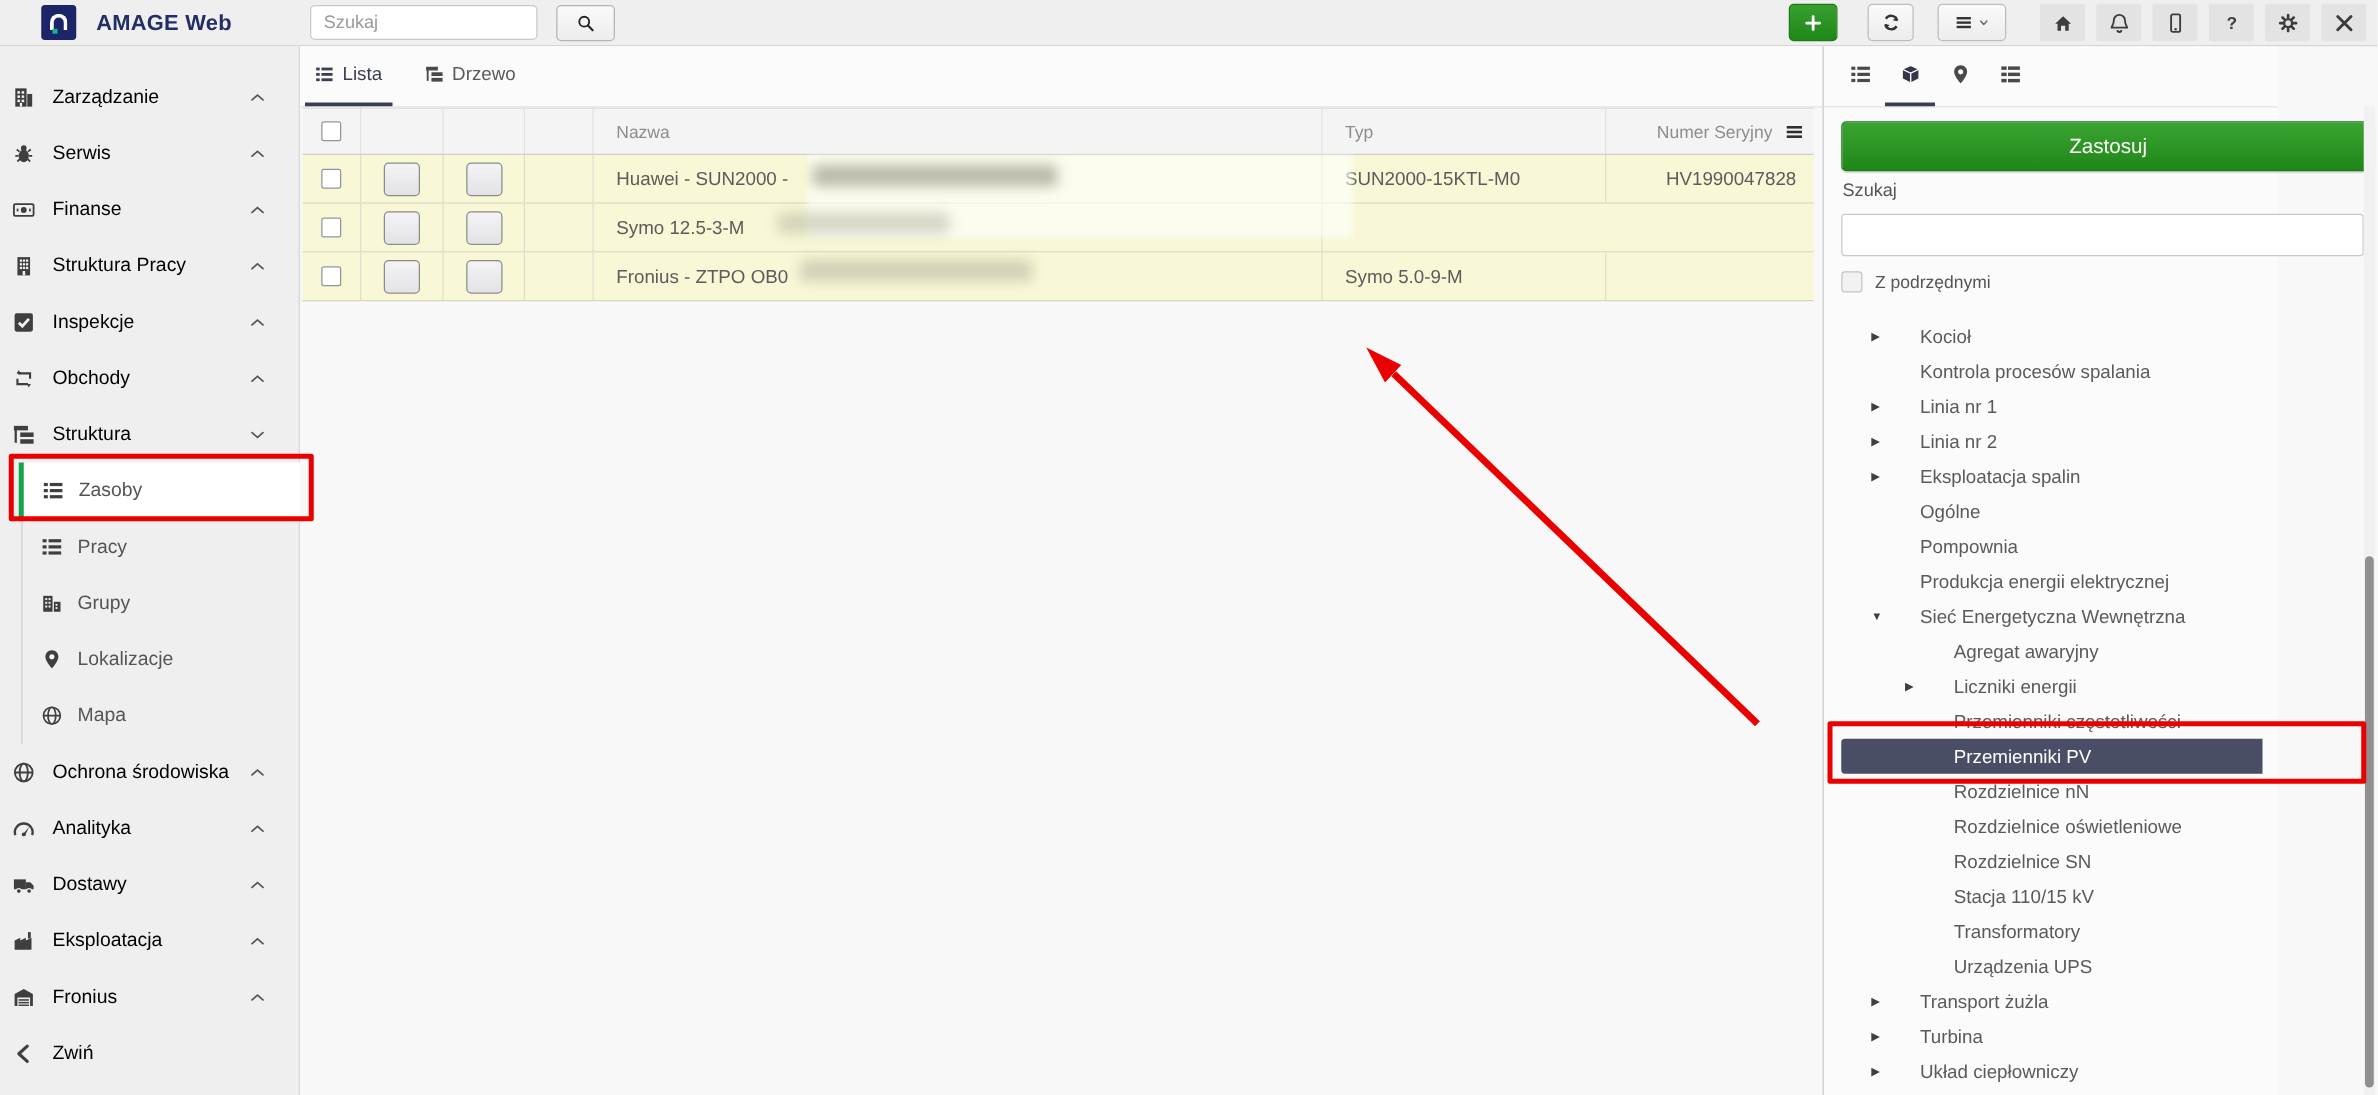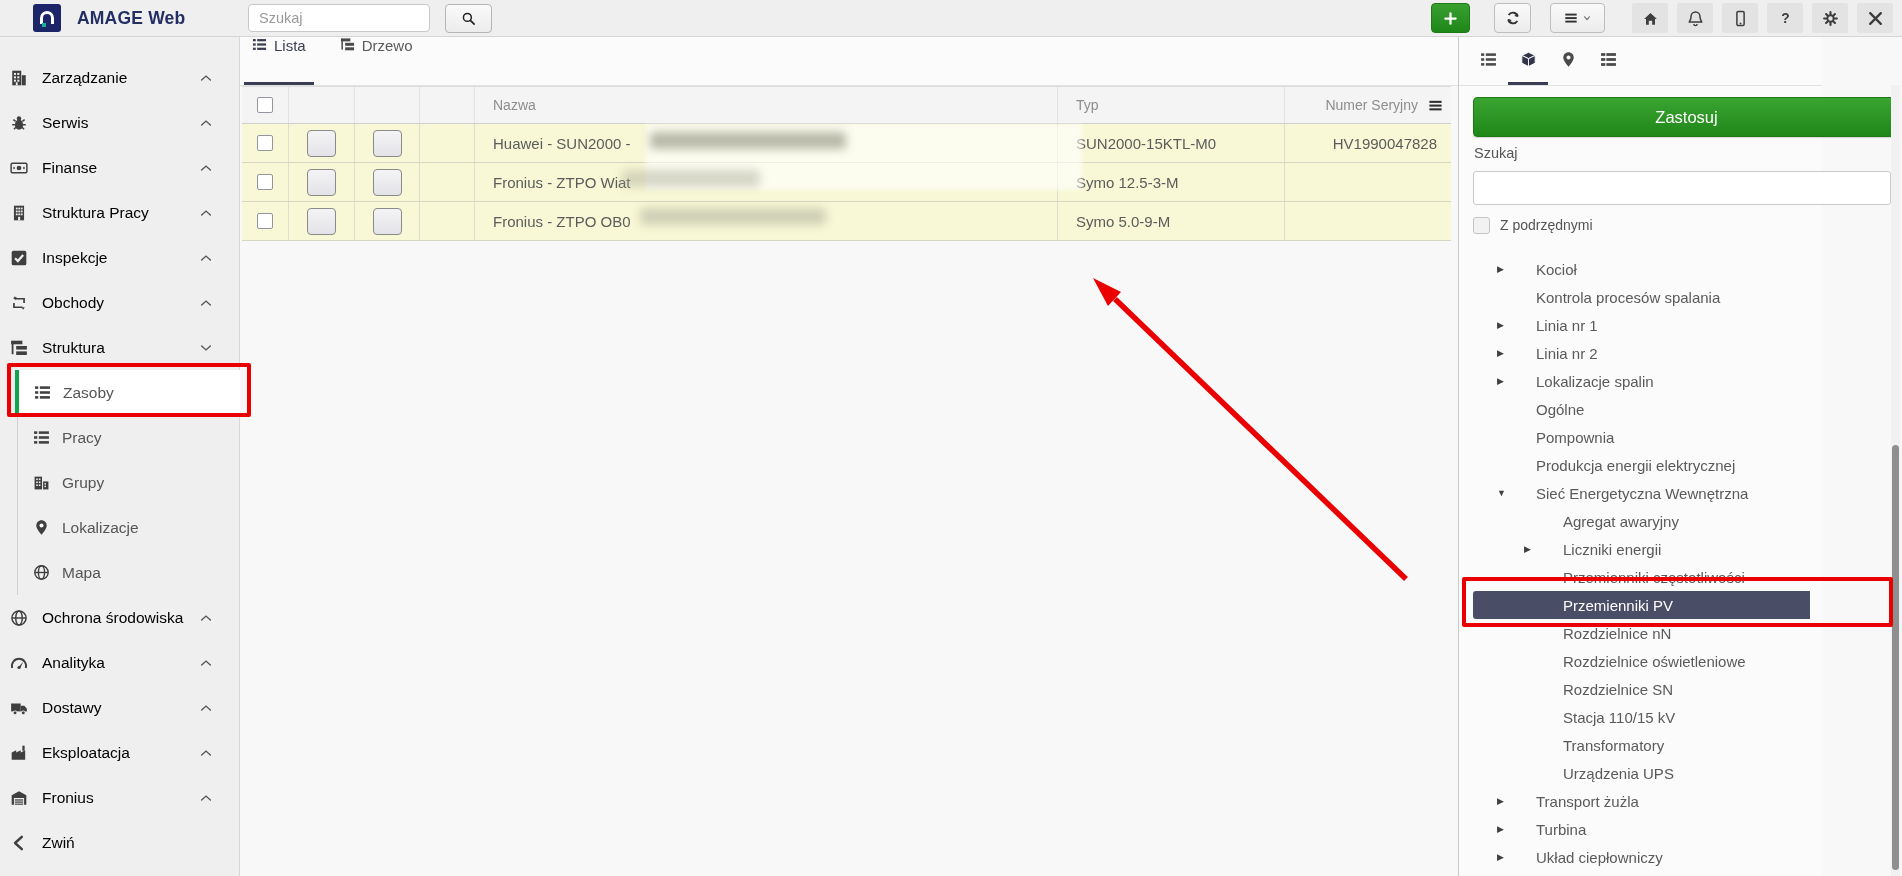--- a/index.html
+++ b/index.html
@@ -41,21 +41,21 @@
   .side-item .chev{width:14px;height:14px;color:#555;}
   #sidebar .submenu{margin-left:17px;border-left:1px solid #d0d0d0;}
   .side-subitem{height:45px;display:flex;align-items:center;padding-left:15px;cursor:pointer;color:#555;}
   .side-subitem .icon{width:17px;height:17px;color:#3f3f3f;margin-right:12px;}
   .side-subitem .lbl{font-size:15.5px;white-space:nowrap;}
   .side-subitem.selected{background:#fff;border-left:4px solid #10a54a;margin-left:-3px;width:222px;}
 
   
   #main{position:absolute;left:240px;top:37px;width:1218px;bottom:0;background:#f8f8f8;}
   .tabbar{height:48px;background:#fbfbfb;border-bottom:1px solid #e2e2e2;display:flex;align-items:stretch;padding-left:4px;}
-  .tab{display:flex;gap:7px;padding:0 8px;margin-right:18px;font-size:15px;color:#5a5a5a;border-bottom:3px solid transparent;box-sizing:border-box;cursor:pointer;}
+  .tab{display:flex;align-items:center;gap:7px;padding:0 8px;margin-right:18px;font-size:15px;color:#5a5a5a;border-bottom:3px solid transparent;box-sizing:border-box;cursor:pointer;}
   .tab .icon{width:15px;height:15px;color:#4a4a4a;}
   .tab.active{color:#3b3e52;border-bottom-color:#3b3e52;font-weight:normal;}
   .tab.active .icon{color:#3b3e52;}
 
   #table{margin-left:2px;width:1209px;}
   .trow{display:grid;grid-template-columns:47px 66px 65px 55px 583px 227px 1fr;align-items:center;}
   .trow > div{height:100%;display:flex;align-items:center;box-sizing:border-box;border-right:1px solid rgba(0,0,0,0.07);}
   .trow > div:last-child{border-right:none;}
   #thead{height:36px;background:#f4f4f4;border-top:1px solid #ddd;border-bottom:1px solid #cfcfcf;color:#8d8d8d;font-size:14px;}
   #thead .hcell{padding-left:18px;}
@@ -596,21 +596,20 @@
             </span>
           </div>
     <div class="ccell">
             <span class="mini-btn">
               <span class="icon"></span>
             </span>
           </div>
     <div class="ccell">
             <span class="icon row-type-icon"></span>
           </div>
-    <div class="cell-text">Fronius - ZTPO Wiat</div>
     <div class="cell-text">Symo 12.5-3-M</div>
     <div class="cell-right"></div>
   </div>
         <div class="trow drow">
     <div class="ccell">
             <span class="checkbox"></span>
           </div>
     <div class="ccell">
             <span class="mini-btn">
               <span class="icon"></span>
@@ -711,21 +710,21 @@
       <div class="tree-row">
     <span class="indent" style="width: 24px;"></span>
     <span class="exp">▶</span>
     <span class="icon"></span>
     <span class="lbl">Linia nr 2</span>
   </div>
       <div class="tree-row">
     <span class="indent" style="width: 24px;"></span>
     <span class="exp">▶</span>
     <span class="icon"></span>
-    <span class="lbl">Lokalizacje spalin</span>
+    <span class="lbl">Eksploatacja spalin</span>
   </div>
       <div class="tree-row">
     <span class="indent" style="width: 24px;"></span>
     <span class="exp"></span>
     <span class="icon"></span>
     <span class="lbl">Ogólne</span>
   </div>
       <div class="tree-row">
     <span class="indent" style="width: 24px;"></span>
     <span class="exp"></span>

